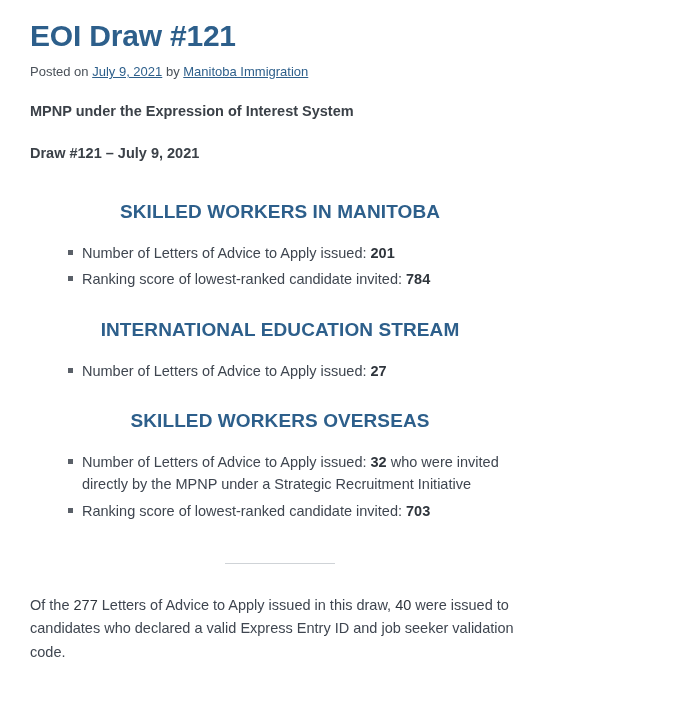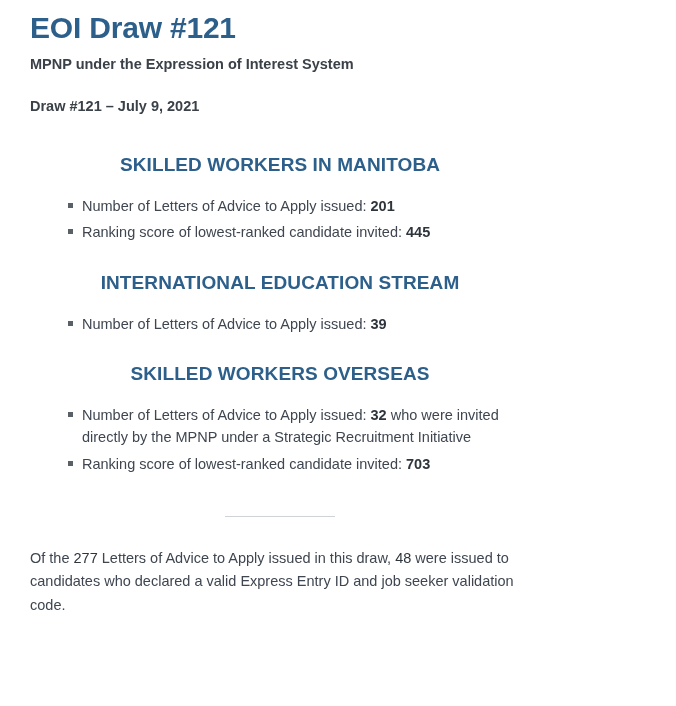--- a/index.html
+++ b/index.html
@@ -8,21 +8,21 @@
     background: #ffffff;
   }
   body {
     width: 676px;
     height: 706px;
     font-family: "Liberation Sans", sans-serif;
     color: #3f4650;
     -webkit-font-smoothing: antialiased;
   }
   .page {
-    padding: 2px 30px 0 30px;
+    padding: 10px 30px 0 30px;
     box-sizing: border-box;
     width: 560px;
   }
   .post-title {
     font-size: 30px;
     font-weight: bold;
     color: #2d5f8b;
     margin: 8px 0 10px 0;
     letter-spacing: -0.2px;
     line-height: 1.2;
@@ -105,44 +105,50 @@
   }
   .sec-block { margin-bottom: 2px; }
 </style>
 </head>
 <body>
 
 <div class="page">
 
   <h1 class="post-title">EOI Draw #121</h1>
 
+  <div class="meta">
+    <span>Posted on</span>
+    <a href="#">July 9, 2021</a>
+    <span class="sep">by</span>
+    <a href="#">Manitoba Immigration</a>
+  </div>
 
   <p class="lead">MPNP under the Expression of Interest System</p>
   <p class="lead second">Draw #121 – July 9, 2021</p>
 
   <div class="sec-block">
     <h2 class="section">SKILLED WORKERS IN MANITOBA</h2>
     <ul class="facts">
       <li>
         <span>Number of Letters of Advice to Apply issued:</span>
         <b>201</b>
       </li>
       <li>
         <span>Ranking score of lowest-ranked candidate invited:</span>
-        <b>445</b>
+        <b>784</b>
       </li>
     </ul>
   </div>
 
   <div class="sec-block">
     <h2 class="section">INTERNATIONAL EDUCATION STREAM</h2>
     <ul class="facts">
       <li>
         <span>Number of Letters of Advice to Apply issued:</span>
-        <b>39</b>
+        <b>27</b>
       </li>
     </ul>
   </div>
 
   <div class="sec-block">
     <h2 class="section">SKILLED WORKERS OVERSEAS</h2>
     <ul class="facts">
       <li>
         <span>Number of Letters of Advice to Apply issued:</span>
         <b>32</b>
@@ -156,17 +162,17 @@
   </div>
 
   <div class="divider-wrap">
     <span class="divider"></span>
   </div>
 
   <p class="closing">
     <span>Of the</span>
     <b>277</b>
     <span>Letters of Advice to Apply issued in this draw,</span>
-    <b>48</b>
+    <b>40</b>
     <span>were issued to candidates who declared a valid Express Entry ID and job seeker validation code.</span>
   </p>
 
 </div>
 
 </body></html>

